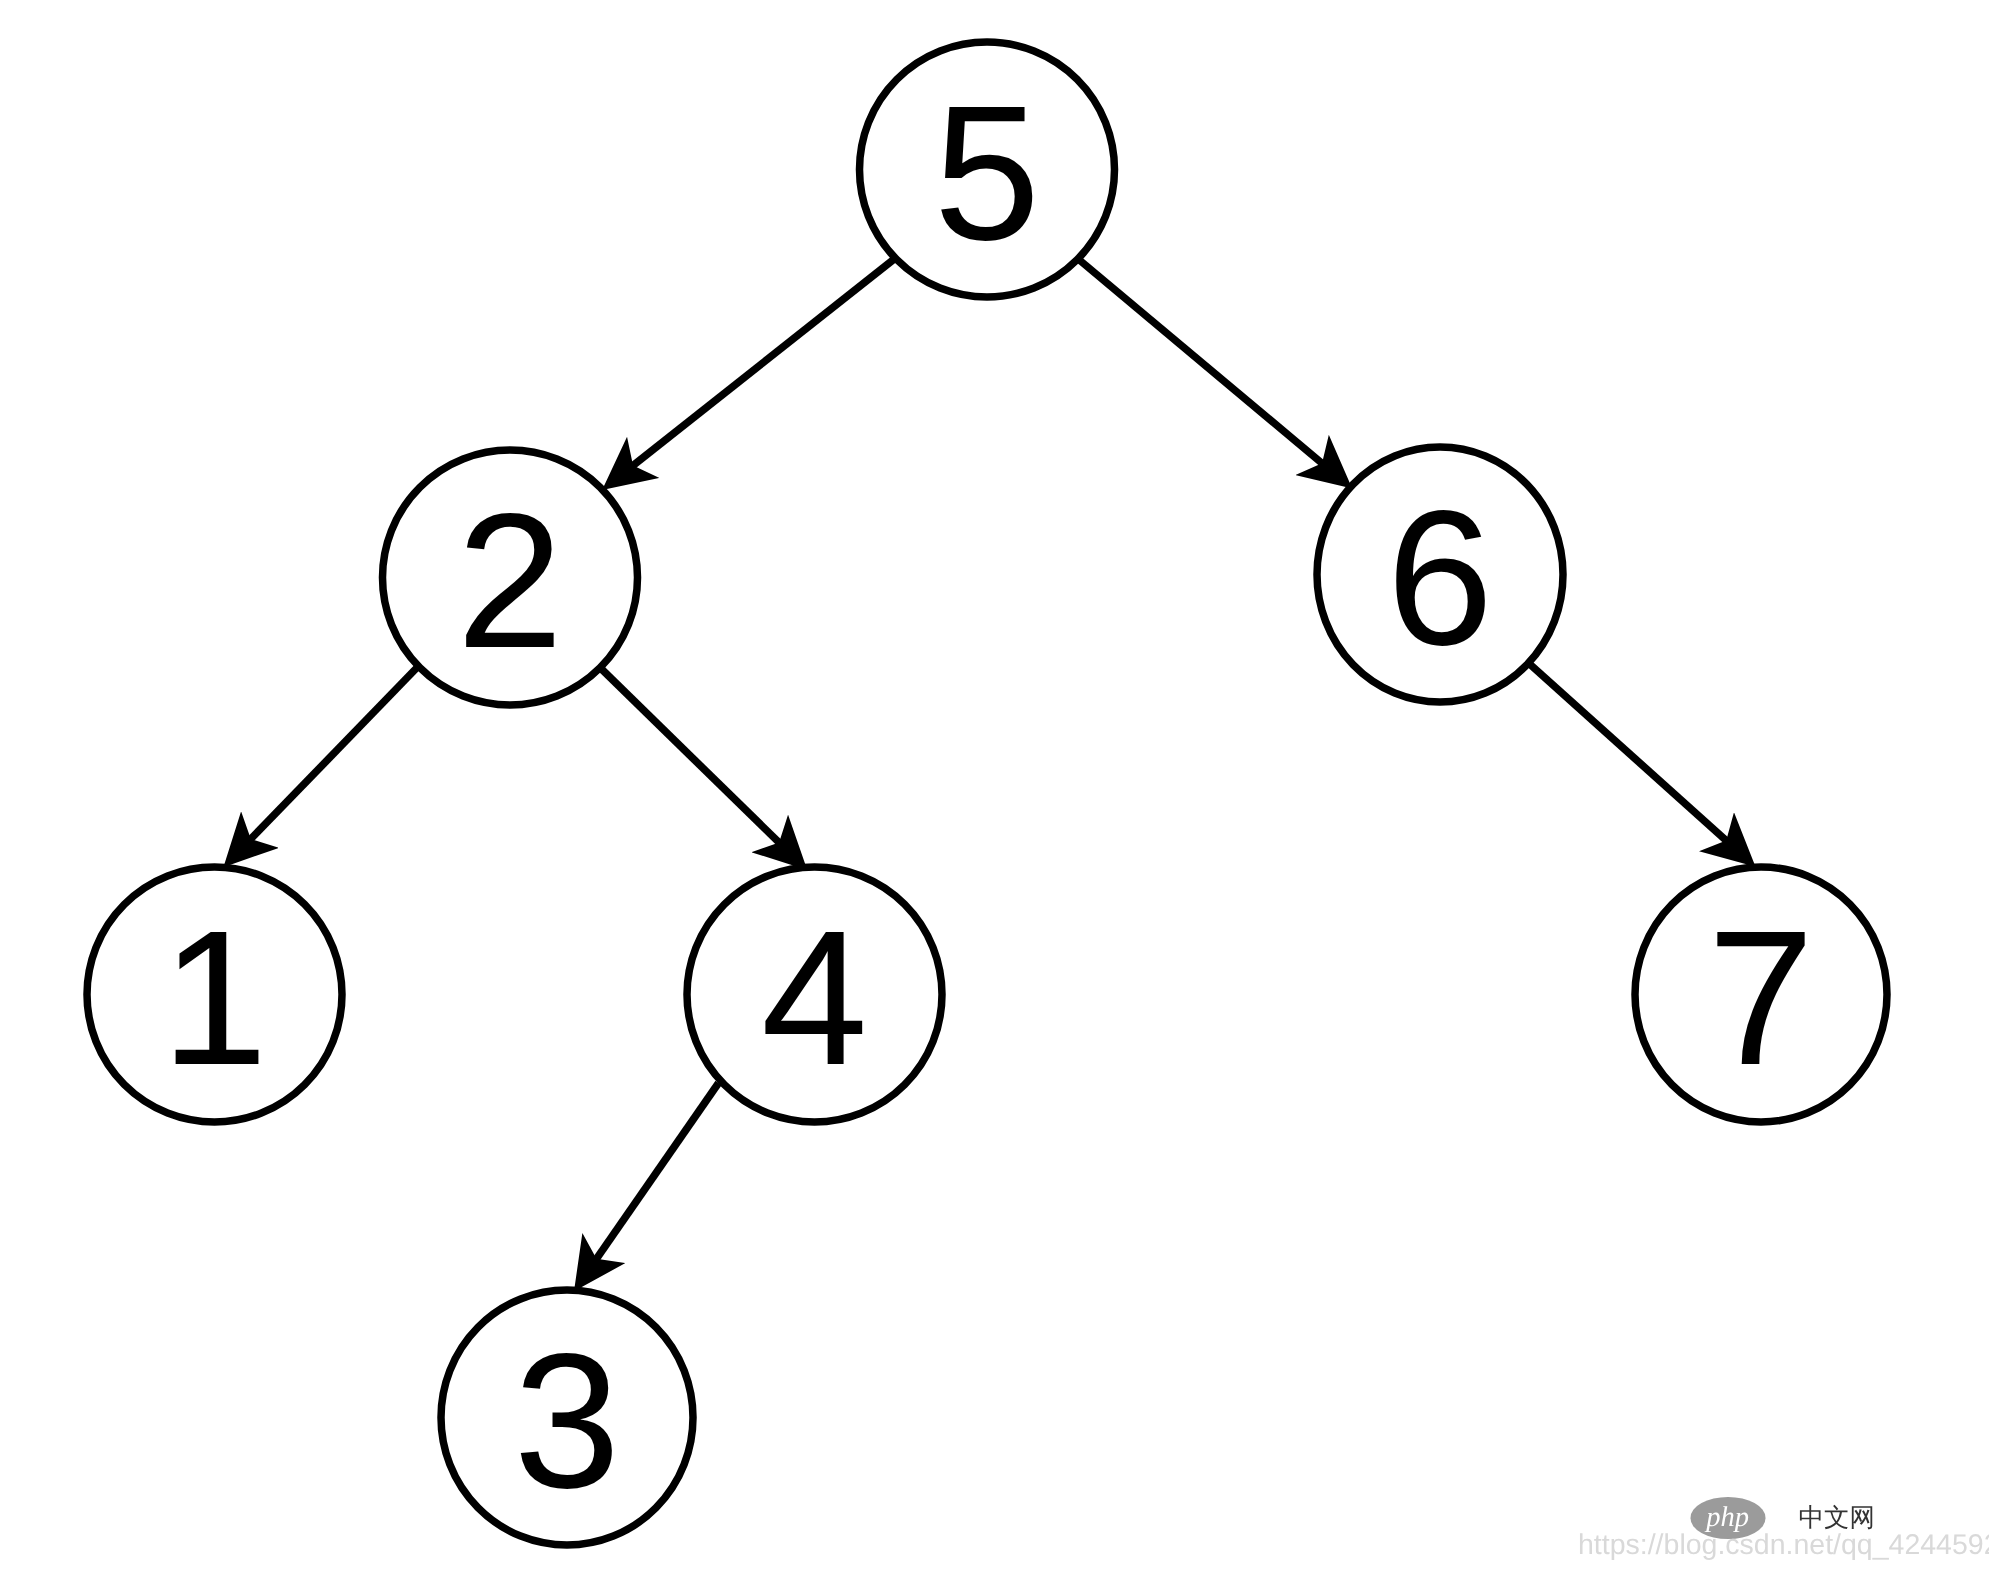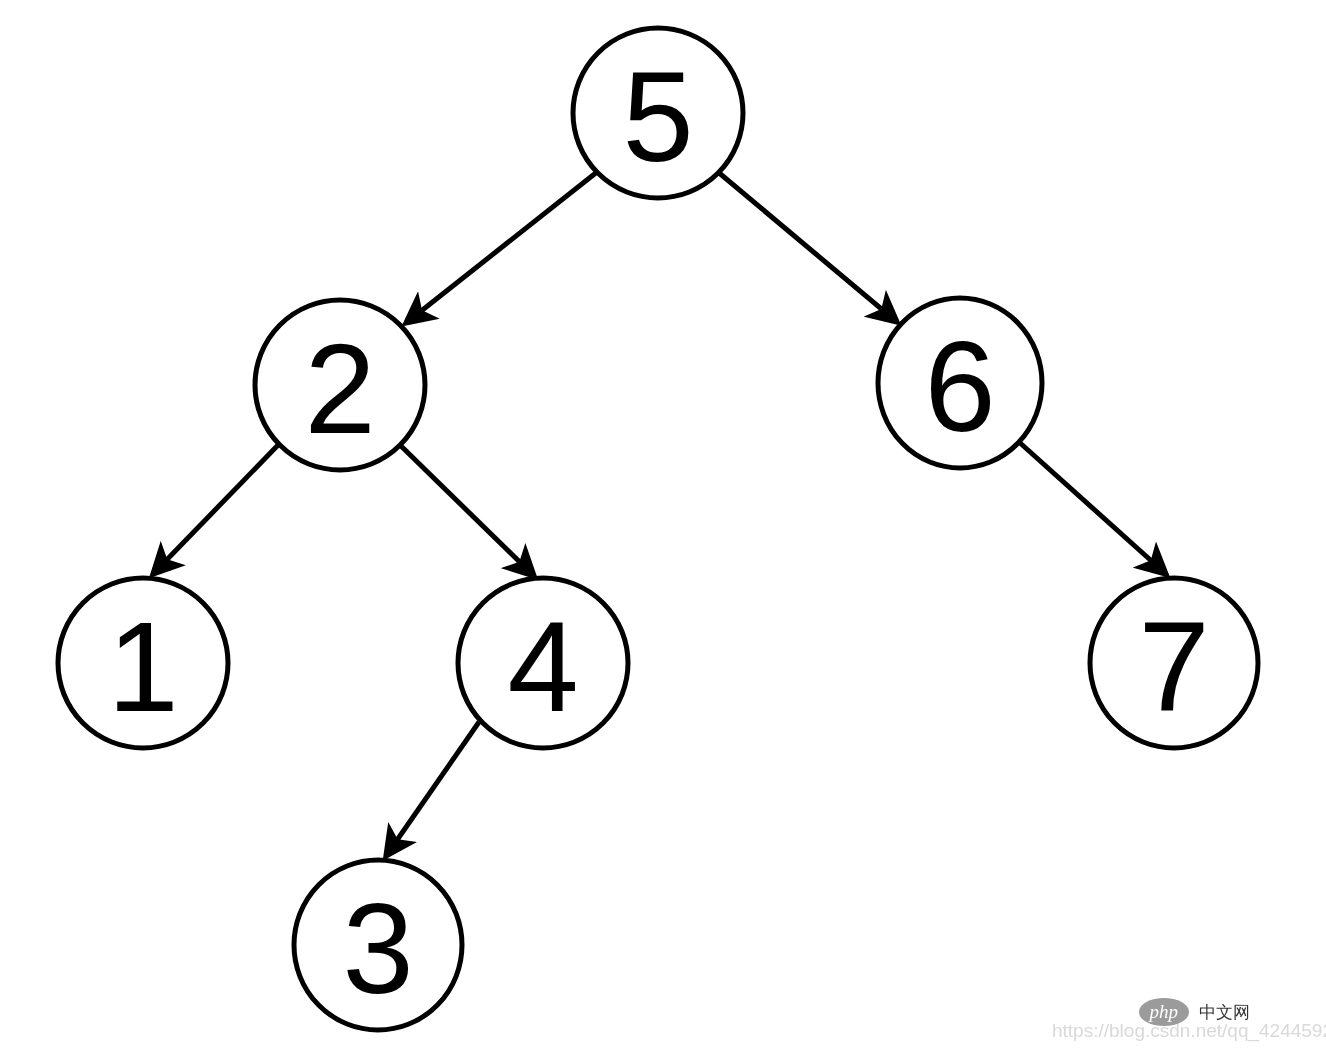--- a/index.html
+++ b/index.html
@@ -65,21 +65,21 @@
     color: #f08a8a;
     opacity: .92;
     white-space: nowrap;
   }
   #wm-logo {
     position: absolute;
     right: 66px;
     bottom: 22px;
     display: flex;
     align-items: center;
-    gap: 8px;
+    gap: 20px;
   }
   #wm-logo-php {
     background: #9b9b9b;
     color: #ffffff;
     font-family: "Liberation Serif", serif;
     font-style: italic;
     font-size: 19px;
     line-height: 1;
     padding: 4px 11px 5px 11px;
     border-radius: 50% / 50%;

